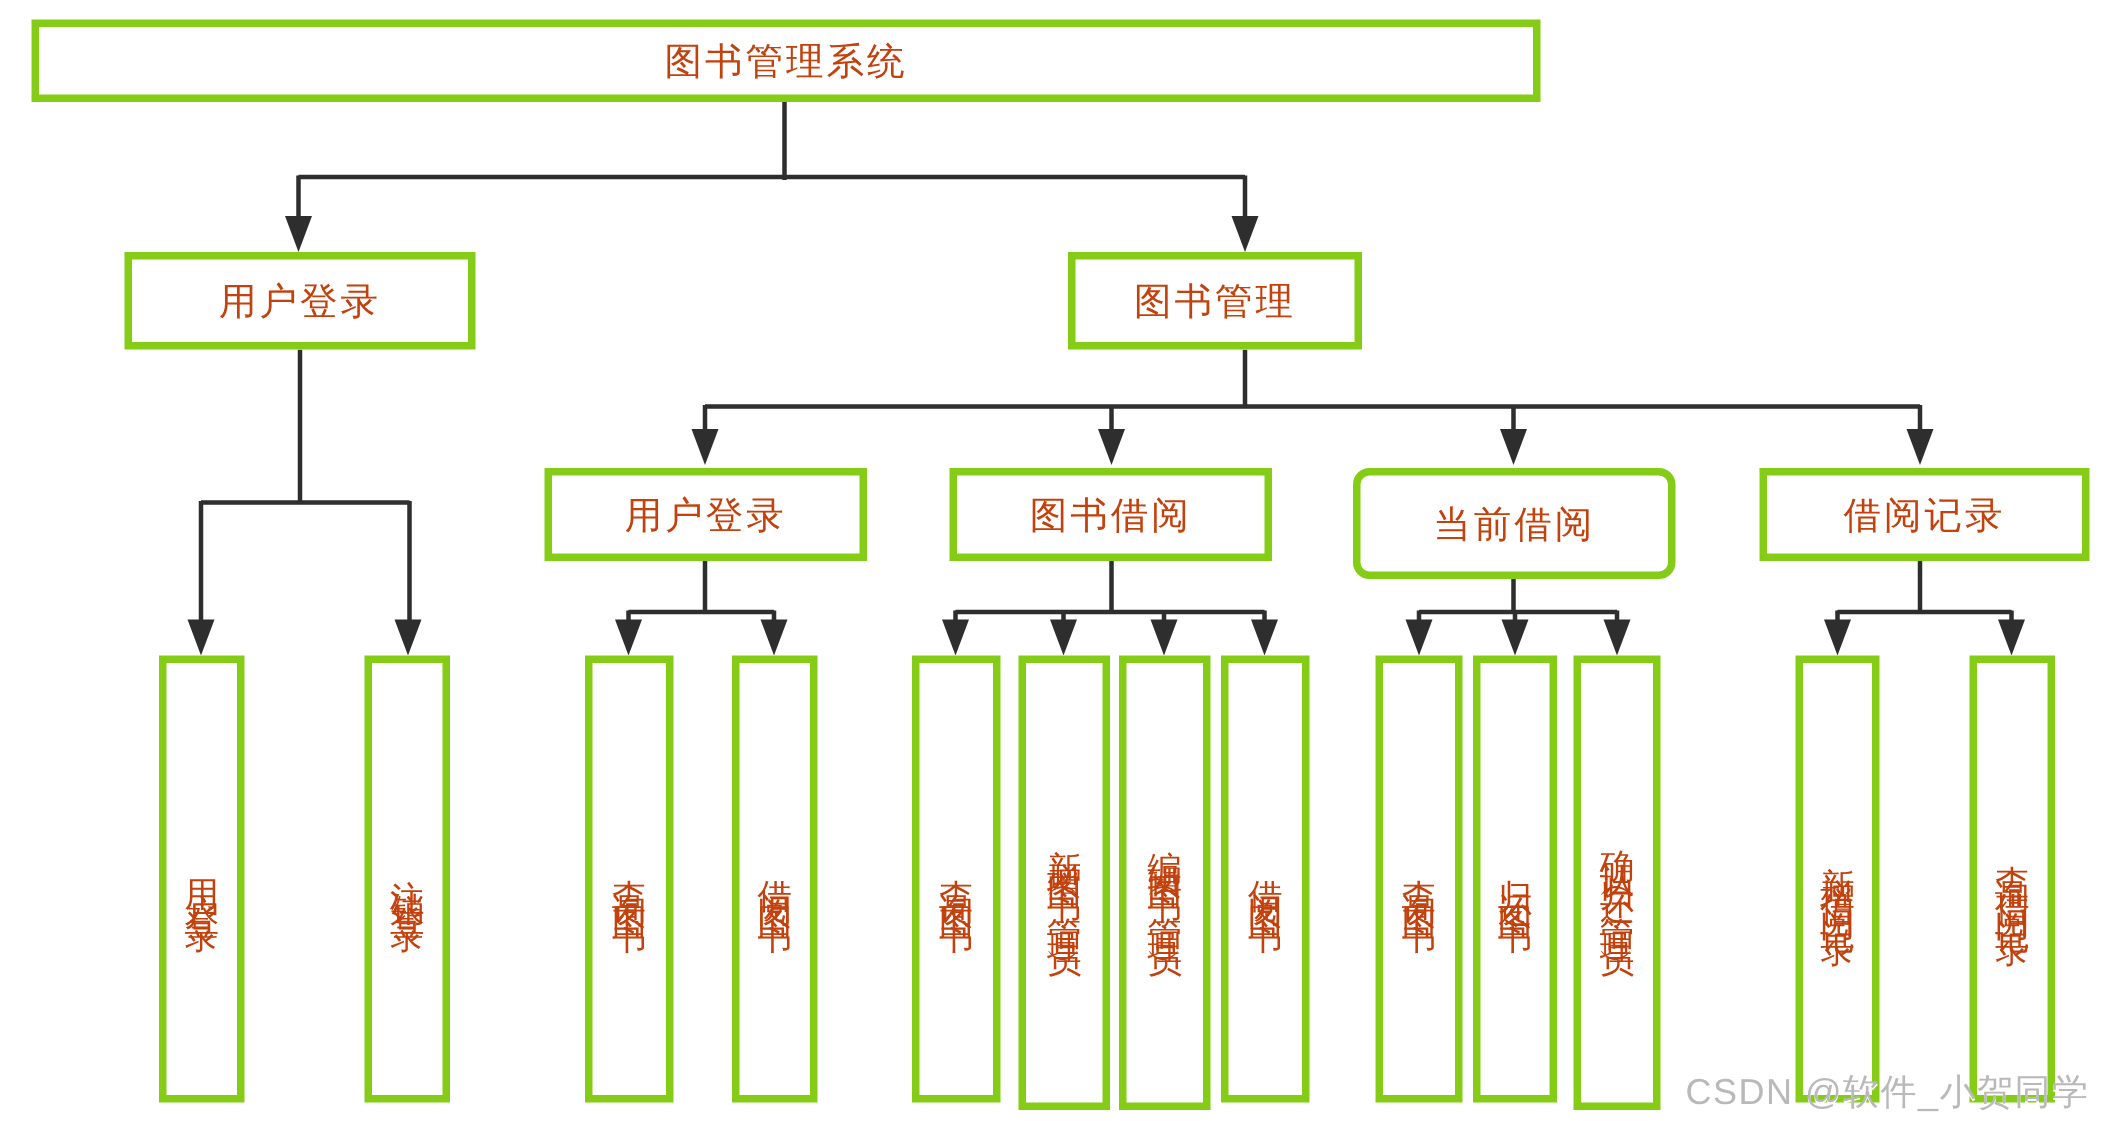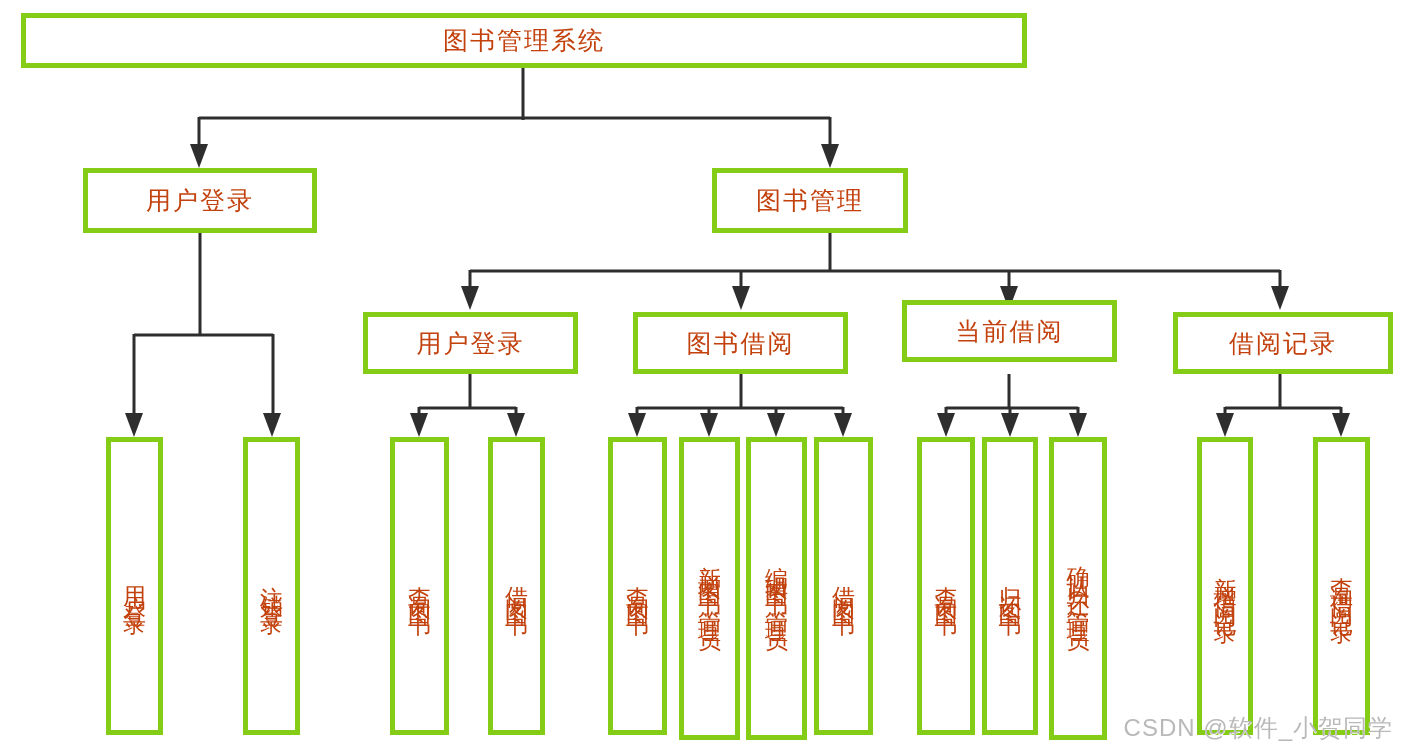--- a/index.html
+++ b/index.html
@@ -86,21 +86,21 @@
     </g>
   </svg>
 
   <div class="node h-node" style="left:21px;top:13px;width:1006px;height:55px;">图书管理系统</div>
 
   <div class="node h-node" style="left:83px;top:168px;width:234px;height:65px;">用户登录</div>
   <div class="node h-node" style="left:712px;top:168px;width:196px;height:65px;">图书管理</div>
 
   <div class="node h-node" style="left:363px;top:312px;width:215px;height:62px;">用户登录</div>
   <div class="node h-node" style="left:633px;top:312px;width:215px;height:62px;text-align:right;">图书借阅</div>
-  <div class="node h-node" style="left:902px;top:300px;width:215px;height:62px;">当前借阅</div>
+  <div class="node h-node" style="left:902px;top:312px;width:215px;height:74px;border-radius:11px;">当前借阅</div>
   <div class="node h-node" style="left:1173px;top:312px;width:220px;height:62px;">借阅记录</div>
 
   <div class="node v-node" style="left:106px;top:437px;width:57px;height:298px;">
     <span class="vtext">用户登录</span>
   </div>
   <div class="node v-node" style="left:243px;top:437px;width:57px;height:298px;">
     <span class="vtext">注销登录</span>
   </div>
 
   <div class="node v-node" style="left:390px;top:437px;width:59px;height:298px;">

